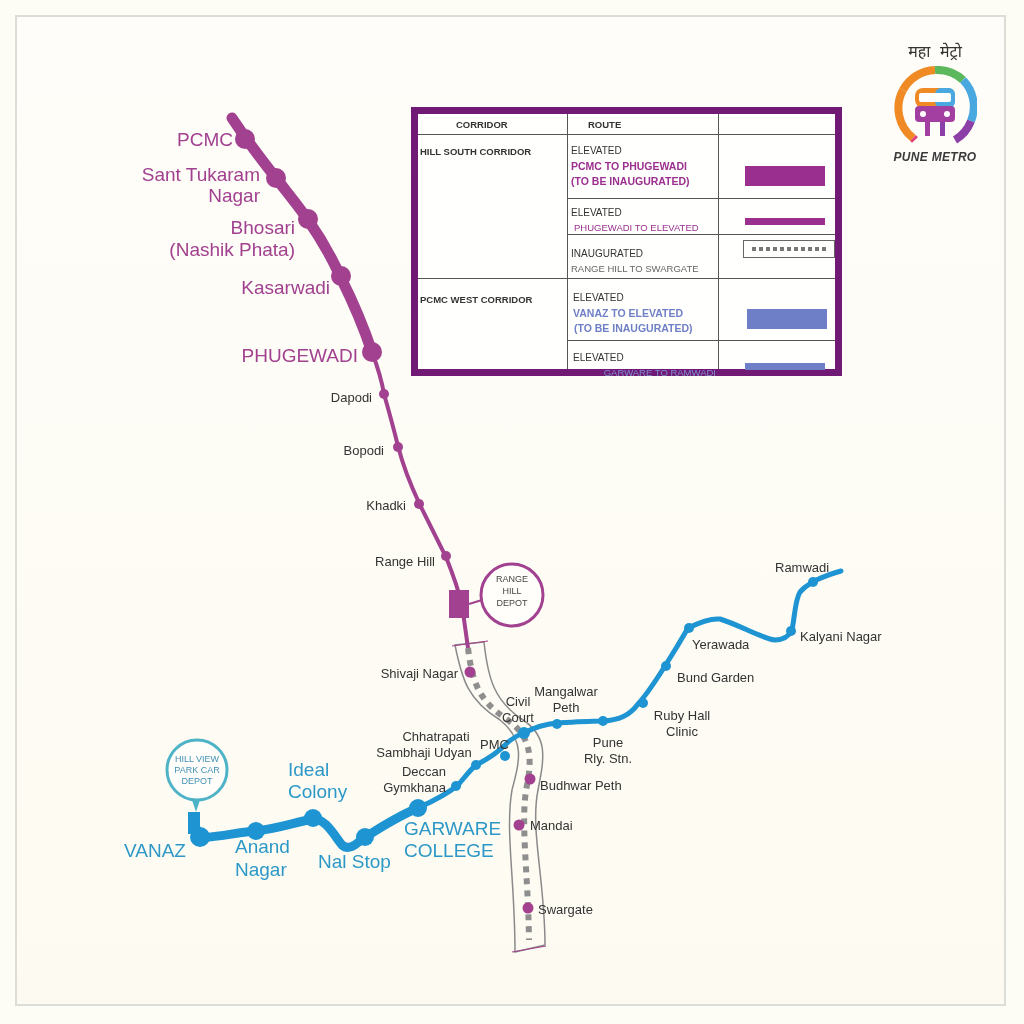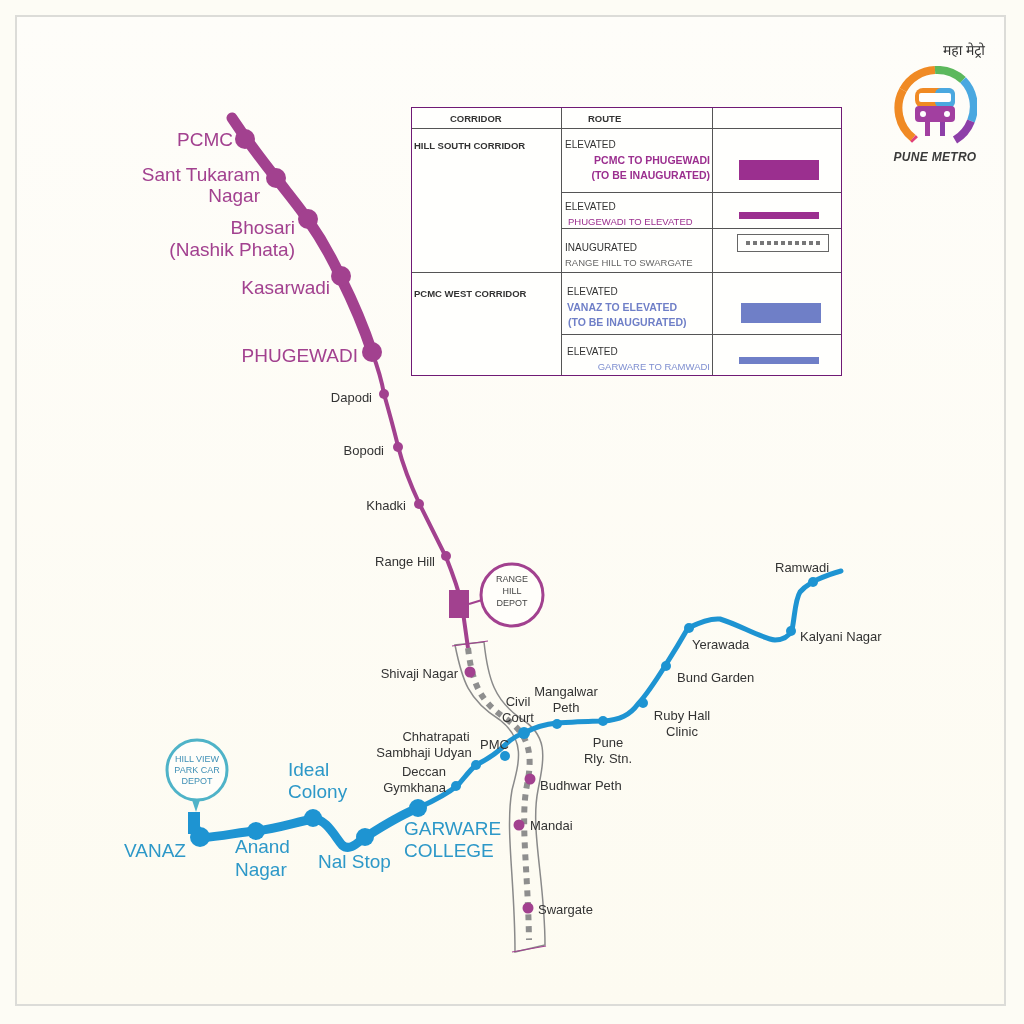--- a/index.html
+++ b/index.html
@@ -18,38 +18,38 @@
   .lbl { font-family: "Liberation Sans", sans-serif; }
   .lbl-dark { fill: #333333; font-size: 13px; }
   .lbl-ns-big { fill: #a2418f; font-size: 19px; }
   .lbl-ew-big { fill: #2d98c8; font-size: 19px; }
   .depot-text { font-size: 9px; fill: #444; }
   .depot-text-blue { font-size: 9px; fill: #3f8fb5; }
 
   
   .legend {
     position: absolute; left: 411px; top: 107px; width: 431px; height: 269px;
-    border: 1px solid #701a75; box-sizing: border-box; background: #fffffd;
+    border: 7px solid #701a75; box-sizing: border-box; background: #fffffd;
     font-size: 10px; color: #333;
   }
   .legend .col-line { position: absolute; top: 0; bottom: 0; width: 1px; background: #555; }
   .legend .row-line { position: absolute; height: 1px; background: #555; }
   .legend .cell { position: absolute; line-height: 1.45; }
   .legend .hdr { font-weight: bold; font-size: 9.5px; }
   .legend .corr { font-weight: bold; font-size: 9.5px; }
-  .legend .mag { color: #9b2f8f; font-weight: bold; font-size: 10.5px; text-align: right; }
+  .legend .mag { color: #9b2f8f; font-weight: bold; font-size: 10.5px; }
   .legend .mag-thin { color: #9b2f8f; font-size: 9.5px; }
   .legend .blu { color: #6f7fc7; font-weight: bold; font-size: 10.5px; }
   .legend .blu-thin { color: #7f8fd0; font-size: 9.5px; text-align: right; }
   .legend .grey-thin { color: #666; font-size: 9.5px; }
   .swatch { position: absolute; }
 
   
   .logo { position: absolute; left: 885px; top: 40px; width: 100px; height: 130px; }
-  .logo-hindi { position: absolute; top: 0; left: 0; width: 100px; text-align: right; font-size: 14px; color: #333; font-family: Liberation Serif, serif; }
+  .logo-hindi { position: absolute; top: 0; left: 0; width: 100px; text-align: center; font-size: 16px; color: #333; font-family: Liberation Mono, monospace; }
   .logo-name { position: absolute; top: 110px; left: 0; width: 100px; text-align: center; font-size: 12px; font-weight: bold; font-style: italic; color: #3a3a3a; letter-spacing: 0.3px; }
 </style>
 </head>
 <body>
 
 <div class="frame"></div>
 
 <svg class="map" width="1024" height="1024" viewBox="0 0 1024 1024">
 
   <path d="M455,645 C462,680 468,700 500,720 C525,740 520,760 512,790 C505,830 515,880 515,952 L545,945 C545,880 530,830 538,790 C545,755 548,735 520,718 C495,700 488,680 484,642 Z" fill="none" stroke="#8a8a8a" stroke-width="1.5"></path>
@@ -161,21 +161,21 @@
 <div class="legend">
   <div class="col-line" style="left:149px"></div>
   <div class="col-line" style="left:300px"></div>
   <div class="row-line" style="left:0;right:0;top:20px"></div>
   <div class="row-line" style="left:149px;right:0;top:84px"></div>
   <div class="row-line" style="left:149px;right:0;top:120px"></div>
   <div class="row-line" style="left:0;right:0;top:164px"></div>
   <div class="row-line" style="left:149px;right:0;top:226px"></div>
 
   <div class="cell hdr" style="left:38px;top:4px">CORRIDOR</div>
-  <div class="cell hdr" style="left:176px;top:4px">ROUTE</div>
+  <div class="cell hdr" style="left:170px;top:4px">ROUTE</div>
 
   <div class="cell corr" style="left:2px;top:31px">HILL SOUTH CORRIDOR</div>
   <div class="cell" style="left:153px;top:30px;width:145px">
     <div>ELEVATED</div>
     <div class="mag">PCMC TO PHUGEWADI</div>
     <div class="mag">(TO BE INAUGURATED)</div>
   </div>
   <div class="swatch" style="left:327px;top:52px;width:80px;height:20px;background:#9b2f8f"></div>
 
   <div class="cell" style="left:153px;top:92px;width:145px">

